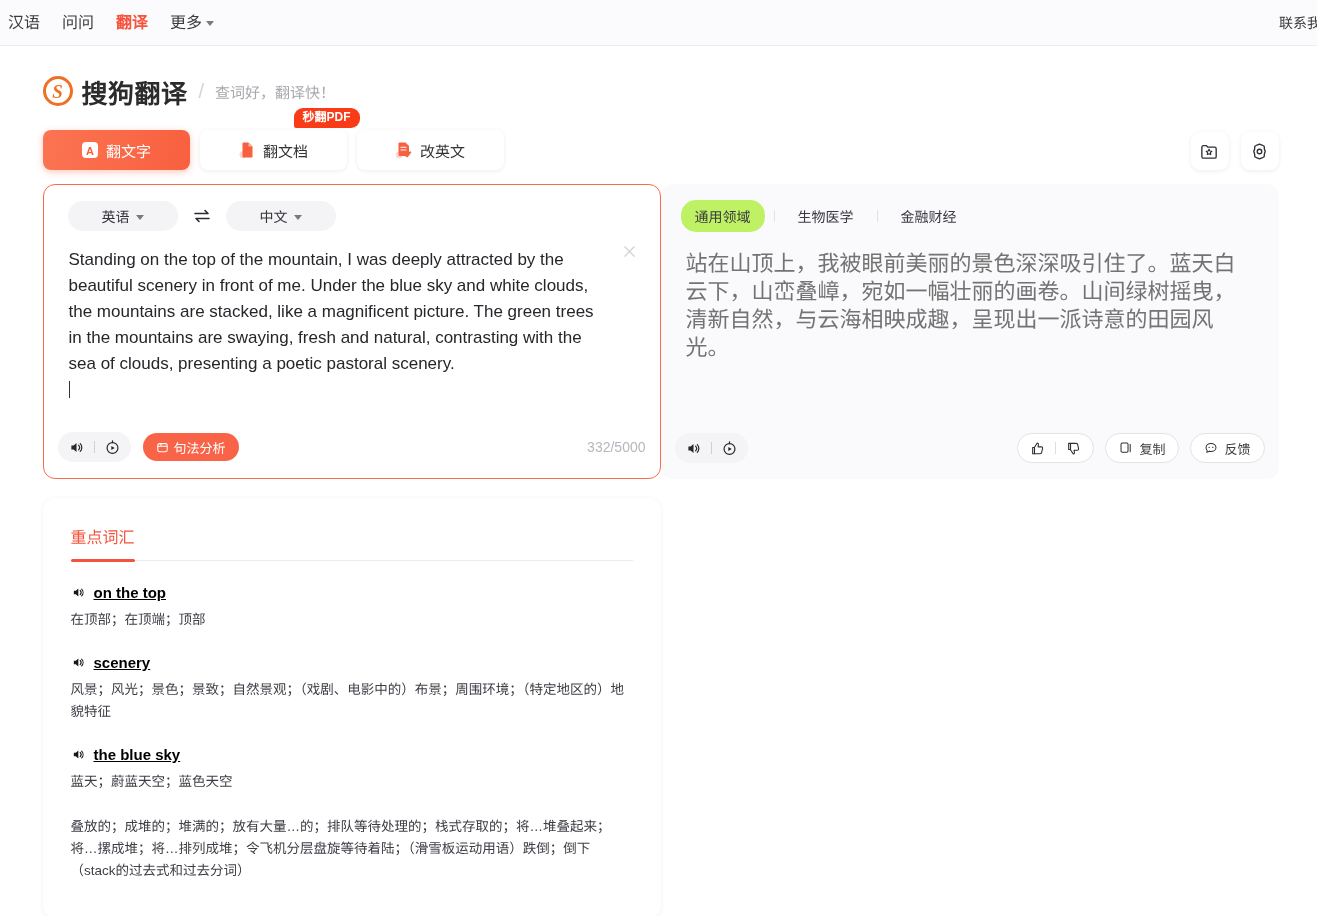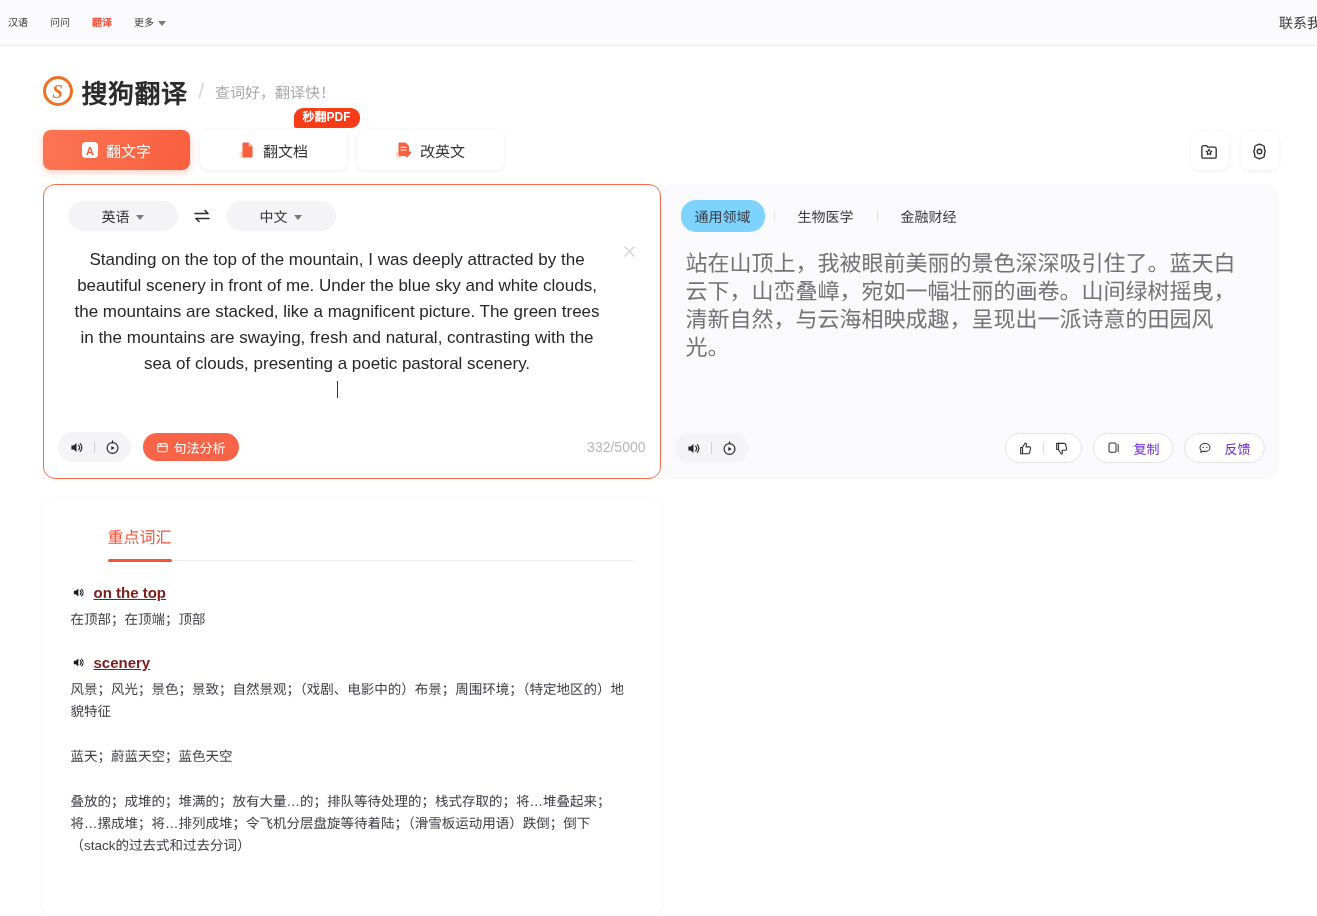--- a/index.html
+++ b/index.html
@@ -16,21 +16,21 @@
   
   .topnav {
     position: absolute; top: 0; left: 0;
     width: 1317px; height: 46px;
     background: #fbfbfd;
     border-bottom: 1px solid #ededf0;
     display: flex; align-items: center;
   }
   .topnav-left { display: flex; align-items: center; gap: 22px; padding-left: 8px; }
   .topnav-item {
-    font-size: 10px; color: #3b3b3b; cursor: pointer;
+    font-size: 16px; color: #3b3b3b; cursor: pointer;
     white-space: nowrap; line-height: 1;
   }
   .topnav-item.active { color: #f5533d; font-weight: 700; }
   .topnav-item.more { display: inline-flex; align-items: center; gap: 4px; }
   .caret-dn {
     width: 0; height: 0; display: inline-block;
     border-left: 4px solid transparent;
     border-right: 4px solid transparent;
     border-top: 5px solid #7a7a7a;
     position: relative; top: 1px;
@@ -114,21 +114,20 @@
     display: flex; margin-top: 14px; padding-left: 4px;
     align-items: flex-start;
   }
   .panel-src {
     width: 618px; min-height: 295px;
     background: #ffffff;
     border: 1.5px solid #f96b49;
     border-radius: 12px;
     position: relative;
     padding: 16px 14px 0 14px;
-    text-align: center;
   }
   .panel-dst {
     width: 618px; min-height: 295px;
     background: #fafafc;
     border-radius: 12px;
     position: relative;
     padding: 16px 14px 0 14px;
   }
 
   
@@ -156,21 +155,21 @@
     position: absolute; right: 22px; top: 58px;
     width: 17px; height: 17px; cursor: pointer; opacity: .45;
   }
 
   
   .domainbar { display: flex; align-items: center; padding-left: 6px; gap: 0; }
   .dom-tab {
     font-size: 14px; color: #3a3a42; padding: 6px 14px;
     border-radius: 15px; cursor: pointer; white-space: nowrap;
   }
-  .dom-tab.active { background: #7dd3fc; }
+  .dom-tab.active { background: #bef264; }
   .dom-div { width: 1px; height: 12px; background: #e2e2e6; margin: 0 9px; }
 
   .dst-text {
     margin-top: 18px; padding: 0 16px 0 11px;
     font-size: 22px; line-height: 28px; color: #737373;
     min-height: 140px;
   }
 
   
   .toolbar {
@@ -188,55 +187,55 @@
     background: #f96348; color: #fff; font-size: 13px;
     display: flex; align-items: center; gap: 5px; padding: 0 13px;
     cursor: pointer; white-space: nowrap;
   }
   .charcount {
     margin-left: auto; font-size: 14px; color: #b6b6bd;
   }
   .dst-actions { margin-left: auto; display: flex; align-items: center; gap: 11px; }
   .pill-btn {
     height: 30px; border-radius: 15px; border: 1px solid #e3e3e8;
-    background: #fff; display: flex; align-items: center; gap: 12px;
-    padding: 0 13px; font-size: 13px; color: #6d28d9; cursor: pointer;
+    background: #fff; display: flex; align-items: center; gap: 6px;
+    padding: 0 13px; font-size: 13px; color: #404040; cursor: pointer;
     white-space: nowrap;
   }
   .rate-group {
     height: 30px; border-radius: 15px; border: 1px solid #e3e3e8;
     background: #fff; display: flex; align-items: center; padding: 0 12px;
     cursor: pointer;
   }
   .rate-group .sep { width: 1px; height: 12px; background: #dcdce1; margin: 0 10px; }
 
   
   .vocab {
     width: 618px; margin: 19px 0 0 4px;
     background: #fff; border-radius: 12px;
     box-shadow: 0 1px 5px rgba(0,0,0,0.06);
     padding: 26px 28px 0 28px;
     height: 420px; overflow: hidden;
     position: relative;
   }
   .vocab-head {
     border-bottom: 1px solid #ececf0;
-    position: relative; padding-bottom: 12px; margin-left: 37px;
+    position: relative; padding-bottom: 12px;
   }
   .vocab-title {
     font-size: 16px; color: #f5533d; display: inline-block;
   }
   .vocab-underline {
     position: absolute; left: 0; bottom: -1.5px;
     width: 64px; height: 3px; background: #f5533d; border-radius: 2px;
   }
   .entry { margin-top: 23px; }
   .entry-word {
     display: flex; align-items: center; gap: 8px;
-    font-size: 15px; font-weight: 700; color: #7f1d1d;
+    font-size: 15px; font-weight: 700; color: #000000;
   }
   .entry-word .w { text-decoration: underline; cursor: pointer; }
   .entry-def {
     margin-top: 8px; font-size: 13.5px; line-height: 22px; color: #3d3d45;
   }
 
   svg { display: block; }
 </style>
 </head>
 <body>
@@ -487,20 +486,30 @@
               <path d="M11 6.5a3.6 3.6 0 0 1 0 5" fill="none" stroke="#17171c" stroke-width="1.3" stroke-linecap="round"></path>
               <path d="M12.8 4.9a5.9 5.9 0 0 1 0 8.2" fill="none" stroke="#17171c" stroke-width="1.3" stroke-linecap="round"></path>
             </svg>
           </span>
           <span class="w">scenery</span>
         </div>
         <div class="entry-def">风景；风光；景色；景致；自然景观；（戏剧、电影中的）布景；周围环境；（特定地区的）地貌特征</div>
       </div>
 
       <div class="entry">
+        <div class="entry-word">
+          <span>
+            <svg viewBox="0 0 18 18" width="15" height="15" fill="#17171c">
+              <path d="M3.4 6.8h2.3L8.8 4.1v9.8L5.7 11.2H3.4z"></path>
+              <path d="M11 6.5a3.6 3.6 0 0 1 0 5" fill="none" stroke="#17171c" stroke-width="1.3" stroke-linecap="round"></path>
+              <path d="M12.8 4.9a5.9 5.9 0 0 1 0 8.2" fill="none" stroke="#17171c" stroke-width="1.3" stroke-linecap="round"></path>
+            </svg>
+          </span>
+          <span class="w">the blue sky</span>
+        </div>
         <div class="entry-def">蓝天；蔚蓝天空；蓝色天空</div>
       </div>
 
       <div class="entry">
         <div class="entry-def">叠放的；成堆的；堆满的；放有大量…的；排队等待处理的；栈式存取的；将…堆叠起来；将…摞成堆；将…排列成堆；令飞机分层盘旋等待着陆；（滑雪板运动用语）跌倒；倒下（stack的过去式和过去分词）</div>
       </div>
     </div>
 
   </div>
 </div>

